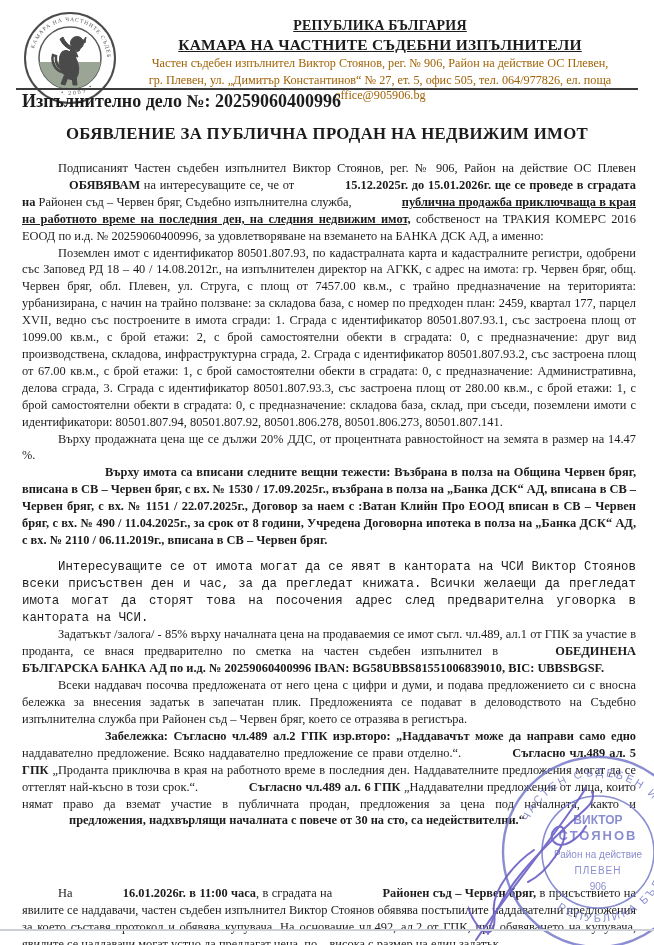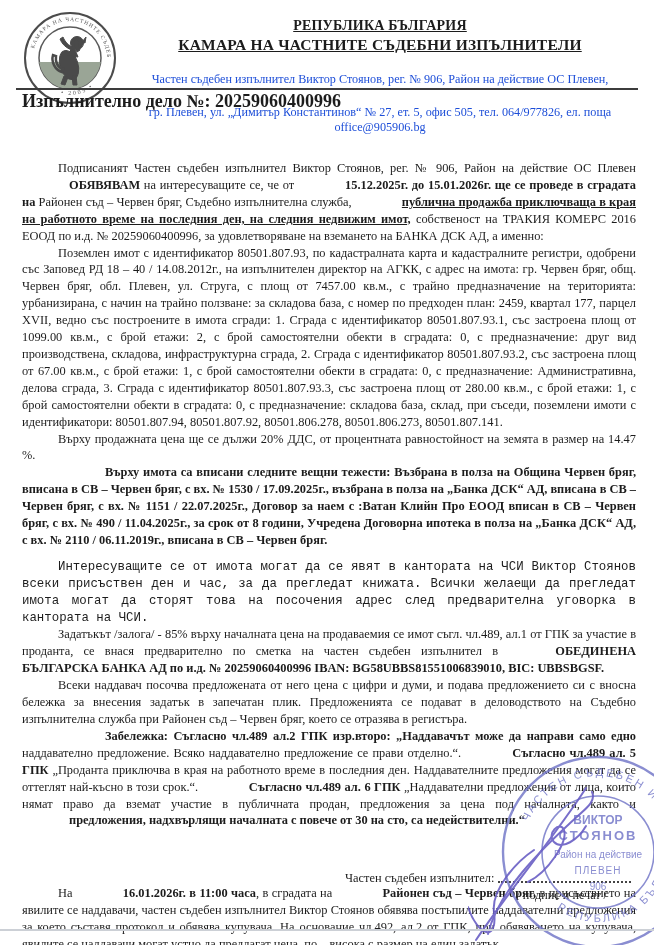--- a/index.html
+++ b/index.html
@@ -11,21 +11,21 @@
     font-family:"Liberation Serif","DejaVu Serif",serif;
     color:#1c1c1c;
     margin:0 auto;
     box-sizing:border-box;
   }
   
   .logo-box{position:absolute;left:22px;top:10px;width:96px;height:96px;}
   .head-center{position:absolute;left:118px;top:18px;width:524px;text-align:center;}
   .head-republic{font-size:14px;font-weight:bold;text-decoration:underline;letter-spacing:.2px;}
   .head-chamber{font-size:15.5px;font-weight:bold;text-decoration:underline;margin-top:2px;letter-spacing:.2px;}
-  .head-line{font-size:12.2px;margin-top:18px;color:#1d4ed8;}
+  .head-line{font-size:12.2px;margin-top:2px;color:#a16207;}
   .head-rule{position:absolute;left:16px;right:16px;top:88px;height:0;border-top:2px solid #3c3c3c;}
   .case-block{position:absolute;left:22px;top:94px;font-size:18px;font-weight:bold;line-height:15.5px;}
   .doc-title{position:absolute;left:0;right:0;top:124px;text-align:center;font-size:16.8px;font-weight:bold;letter-spacing:.3px;}
   
   .body-text{position:absolute;left:22px;top:160px;width:614px;font-size:12.4px;line-height:16.9px;text-align:justify;}
   .para{text-indent:36px;}
   .para .b{font-weight:bold;margin-left:47px;}
   .para .u{text-decoration:underline;}
   .sp-small{margin-top:10px;font-family:Liberation Mono, monospace;}
   .sp-large{margin-top:56px;}
@@ -82,40 +82,34 @@
     <div class="head-chamber">КАМАРА НА ЧАСТНИТЕ СЪДЕБНИ ИЗПЪЛНИТЕЛИ</div>
     <div class="head-line">Частен съдебен изпълнител Виктор Стоянов, рег. № 906, Район на действие ОС Плевен,</div>
     <div class="head-line">гр. Плевен, ул. „Димитър Константинов“ № 27, ет. 5, офис 505, тел. 064/977826, ел. поща office@905906.bg</div>
   </div>
   <div class="head-rule"></div>
 
   <div class="case-block">
     <div><span>Изпълнително дело №:</span> <span>20259060400996</span></div>
   </div>
 
+  <div class="doc-title">ОБЯВЛЕНИЕ ЗА ПУБЛИЧНА ПРОДАН НА НЕДВИЖИМ ИМОТ</div>
 
   <div class="body-text" id="paragraphs">
       <div class="para"><span>Подписаният Частен съдебен изпълнител Виктор Стоянов, рег. № 906, Район на действие ОС Плевен </span><span class="b">ОБЯВЯВАМ</span><span> на интересуващите се, че от </span><span class="b">15.12.2025г. до 15.01.2026г. ще се проведе в сградата на </span><span>Районен съд – Червен бряг, Съдебно изпълнителна служба, </span><span class="b u">публична продажба приключваща в края на работното време на последния ден, на следния недвижим имот,</span><span> собственост на ТРАКИЯ КОМЕРС 2016 ЕООД по и.д. № 20259060400996, за удовлетворяване на вземането на БАНКА ДСК АД, а именно:</span></div>
       <div class="para"><span>Поземлен имот с идентификатор 80501.807.93, по кадастралната карта и кадастралните регистри, одобрени със Заповед РД 18 – 40 / 14.08.2012г., на изпълнителен директор на АГКК, с адрес на имота: гр. Червен бряг, общ. Червен бряг, обл. Плевен, ул. Струга, с площ от 7457.00 кв.м., с трайно предназначение на територията: урбанизирана, с начин на трайно ползване: за складова база, с номер по предходен план: 2459, квартал 177, парцел XVII, ведно със построените в имота сгради: 1. Сграда с идентификатор 80501.807.93.1, със застроена площ от 1099.00 кв.м., с брой етажи: 2, с брой самостоятелни обекти в сградата: 0, с предназначение: друг вид производствена, складова, инфраструктурна сграда, 2. Сграда с идентификатор 80501.807.93.2, със застроена площ от 67.00 кв.м., с брой етажи: 1, с брой самостоятелни обекти в сградата: 0, с предназначение: Административна, делова сграда, 3. Сграда с идентификатор 80501.807.93.3, със застроена площ от 280.00 кв.м., с брой етажи: 1, с брой самостоятелни обекти в сградата: 0, с предназначение: складова база, склад, при съседи, поземлени имоти с идентификатори: 80501.807.94, 80501.807.92, 80501.806.278, 80501.806.273, 80501.807.141.</span></div>
       <div class="para"><span>Върху продажната цена ще се дължи 20% ДДС, от процентната равностойност на земята в размер на 14.47 %.</span></div>
       <div class="para"><span class="b">Върху имота са вписани следните вещни тежести: Възбрана в полза на Община Червен бряг, вписана в СВ – Червен бряг, с вх. № 1530 / 17.09.2025г., възбрана в полза на „Банка ДСК“ АД, вписана в СВ – Червен бряг, с вх. № 1151 / 22.07.2025г., Договор за наем с :Ватан Клийн Про  ЕООД вписан в СВ – Червен бряг, с вх. № 490 / 11.04.2025г., за срок от 8 години, Учредена Договорна ипотека в полза на „Банка ДСК“ АД, с вх. № 2110 / 06.11.2019г., вписана в СВ – Червен бряг.</span></div>
       <div class="para sp-small"><span>Интересуващите се от имота могат да се явят в кантората на ЧСИ Виктор Стоянов  всеки присъствен ден и час, за да прегледат книжата. Всички желаещи да прегледат имота могат да сторят това на посочения адрес след предварителна уговорка в кантората на ЧСИ.</span></div>
       <div class="para"><span>Задатъкът /залога/ - 85% върху началната цена на продаваемия се имот съгл. чл.489, ал.1 от ГПК за участие в проданта, се внася предварително по сметка на частен съдебен изпълнител в </span><span class="b">ОБЕДИНЕНА БЪЛГАРСКА БАНКА АД по и.д. № 20259060400996 IBAN: BG58UBBS81551006839010, BIC: UBBSBGSF.</span></div>
       <div class="para"><span>Всеки наддавач посочва предложената от него цена с цифри и думи, и подава предложението си с вносна бележка за внесения задатък в запечатан плик. Предложенията се подават в деловодството на Съдебно изпълнителна служба при Районен съд – Червен бряг, което се отразява в регистъра.</span></div>
       <div class="para"><span class="b">Забележка: Съгласно чл.489 ал.2 ГПК изр.второ: „Наддавачът може да направи само едно</span><span> наддавателно предложение. Всяко наддавателно предложение се прави отделно.“. </span><span class="b">Съгласно чл.489 ал. 5 ГПК</span><span> „Проданта приключва в края на работното време в последния ден. Наддавателните предложения могат да се оттеглят най-късно в този срок.“. </span><span class="b">Съгласно чл.489 ал. 6 ГПК</span><span> „Наддавателни предложения от лица, които нямат право да вземат участие в публичната продан, предложения за цена под началната, както и </span><span class="b">предложения, надхвърлящи началната с повече от 30 на сто, са недействителни.“</span></div>
       <div class="para sp-large"><span>На </span><span class="b">16.01.2026г. в 11:00 часа</span><span>, в сградата на </span><span class="b">Районен съд – Червен бряг,</span><span> в  присъствието на явилите се наддавачи, частен съдебен изпълнител Виктор Стоянов обявява постъпилите наддавателни предложения за което съставя протокол и обявява купувача. На основание чл.492, ал.2 от ГПК, при обявяването на купувача, явилите се наддавачи могат устно да предлагат цена, по – висока с размер на един задатък.</span></div>
     </div>
 
-  <div class="sig">
-    <div class="sig-row">
-      <span class="sig-label">Частен съдебен изпълнител:</span>
-      <span class="sig-dots"></span>
-    </div>
-    <div class="sig-caption">/ подпис и печат /</div>
-  </div>
 
   <svg class="stamp-svg" width="200" height="225" viewBox="0 0 200 225">
     <defs>
       <path id="stampRingTop" d="M 130,130 m -76,0 a 76,76 0 1,1 152,0" fill="none"></path>
       <path id="stampRingBottom" d="M 130,130 m -70,0 a 70,70 0 1,0 140,0" fill="none"></path>
     </defs>
     <g stroke="#767ac9" fill="none" opacity="0.85">
       <circle cx="130" cy="130" r="95" stroke-width="2.4"></circle>
       <circle cx="130" cy="130" r="56" stroke-width="1.6"></circle>
     </g>

